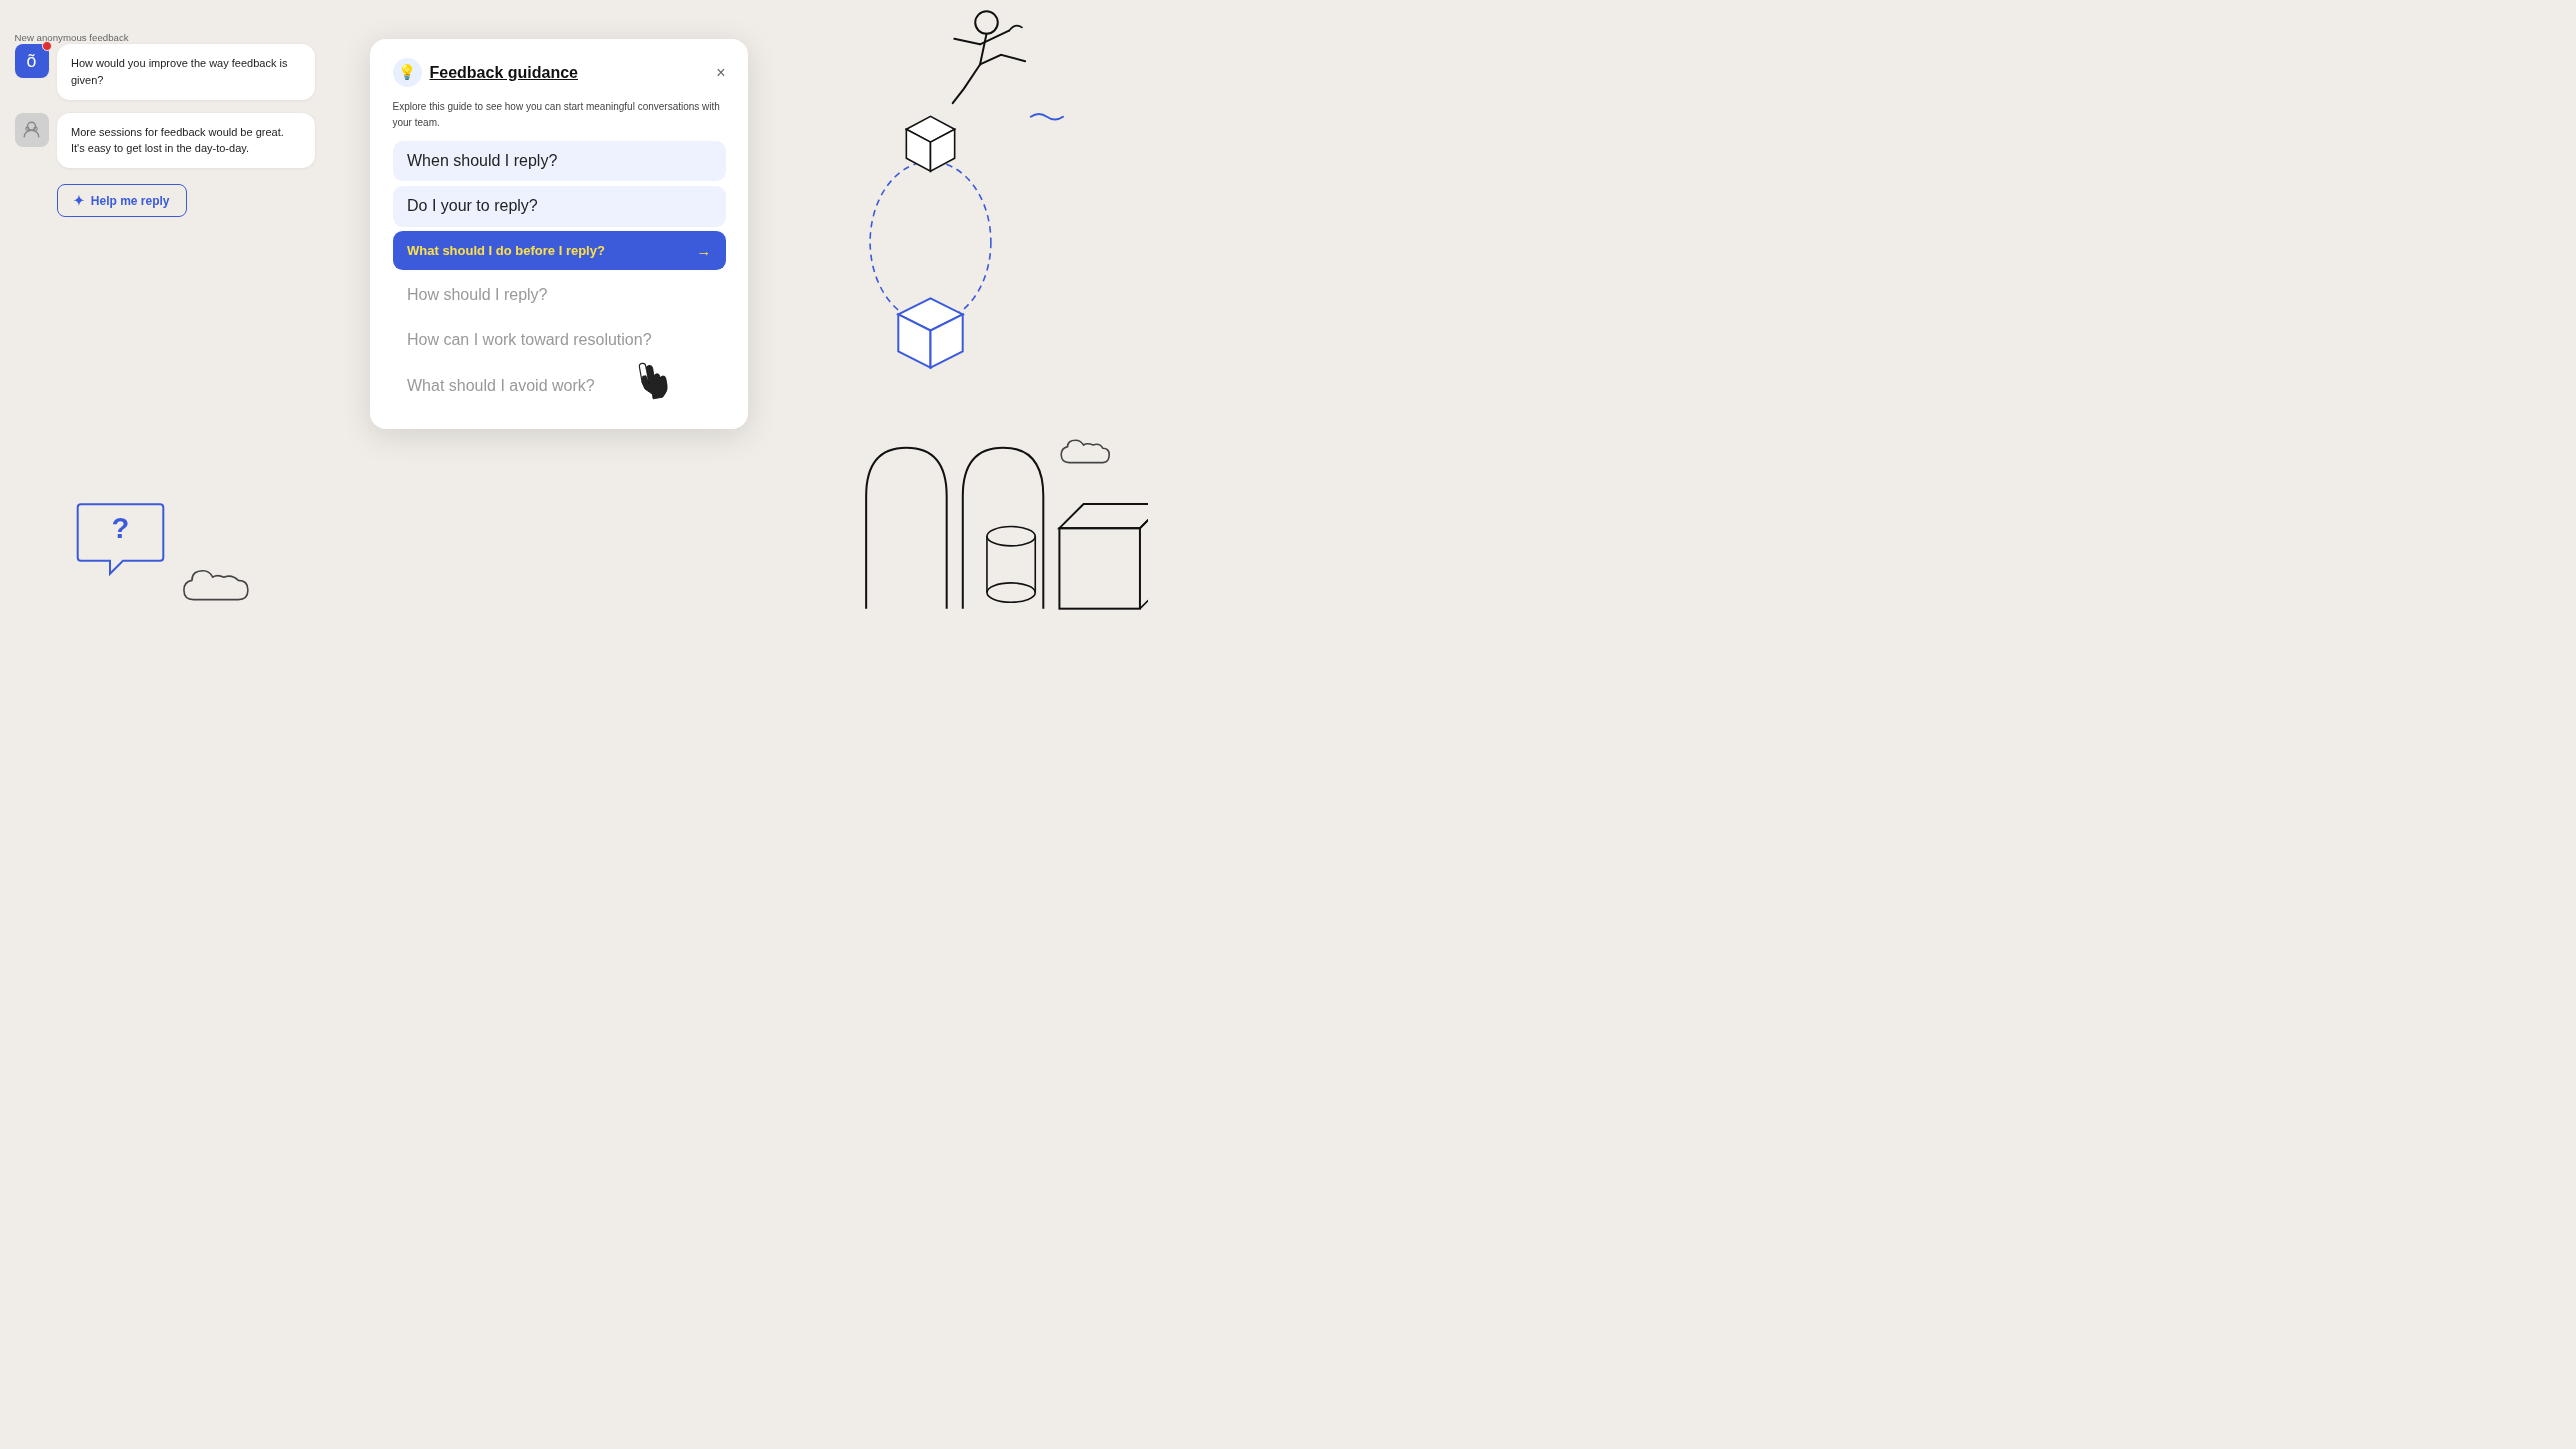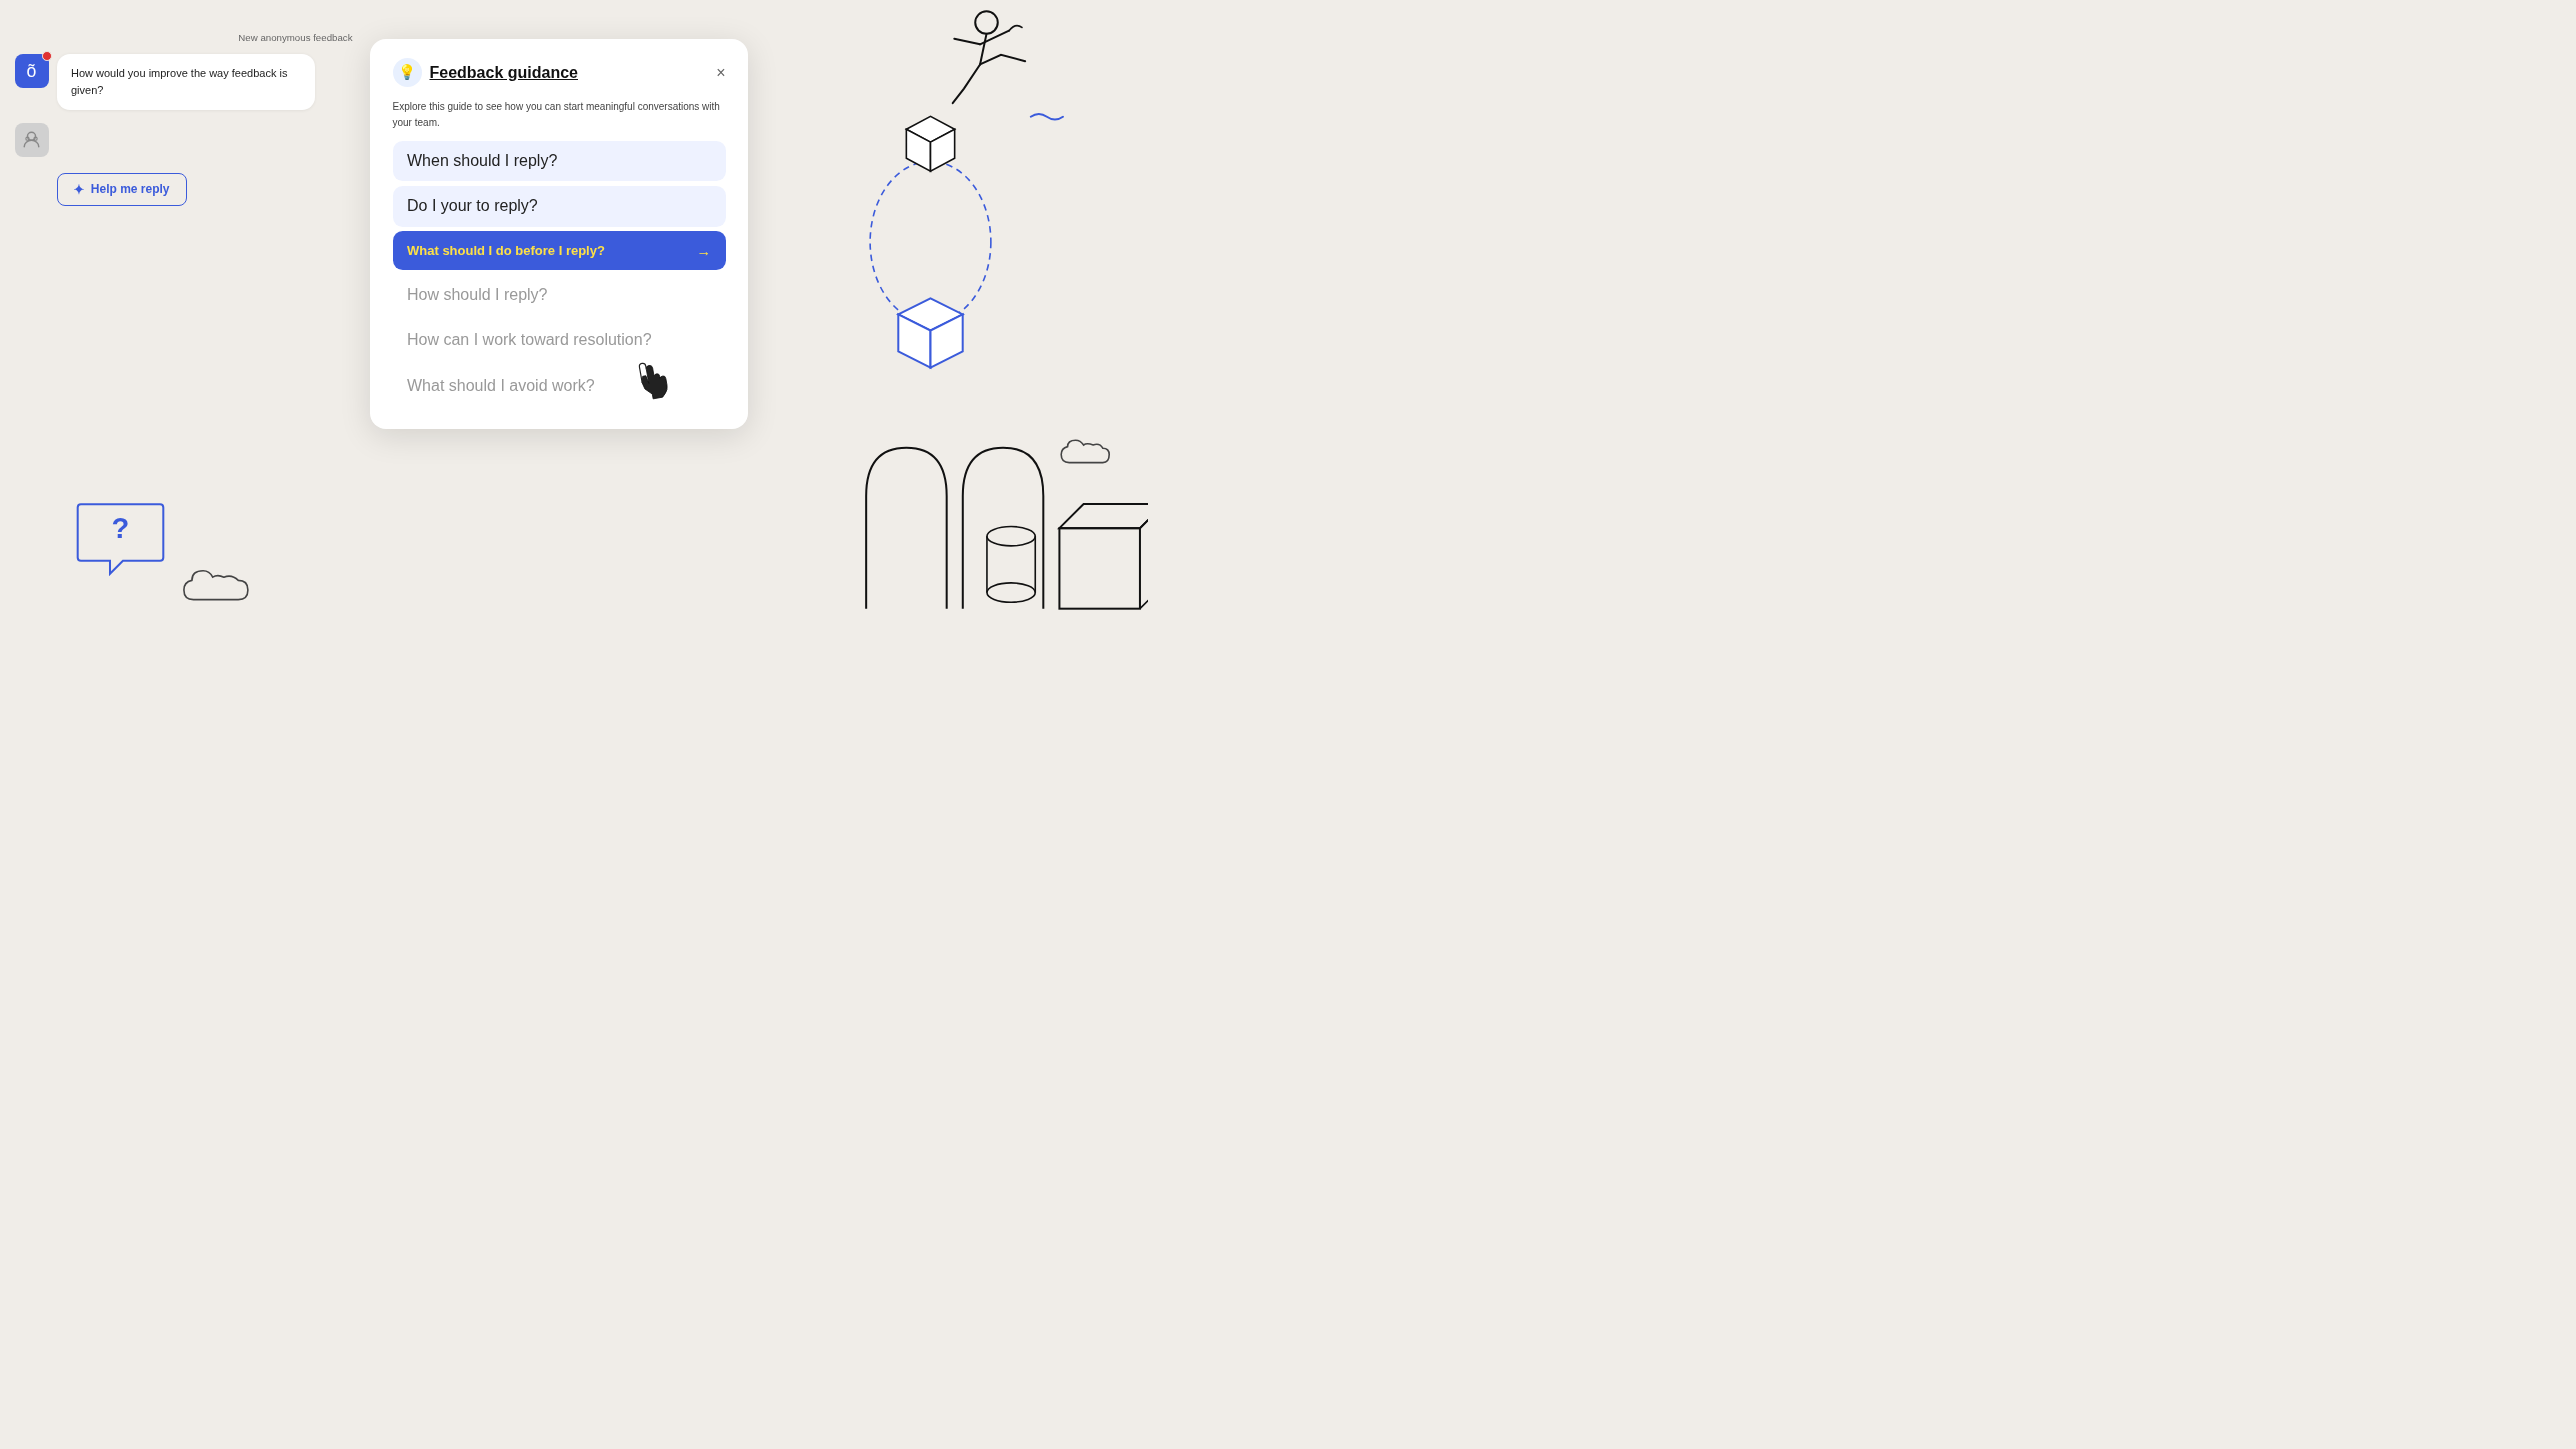--- a/index.html
+++ b/index.html
@@ -15,24 +15,24 @@
 
     
     .left-panel {
       position: absolute;
       left: 14.5px;
       top: 32px;
       width: 338px;
     }
 
     .anon-label {
-      text-align: right;
+      text-align: left;
       font-size: 9.7px;
       color: #666;
-      margin-bottom: 11px;
+      margin-bottom: 1px;
     }
 
     .chat-row {
       display: flex;
       align-items: flex-start;
       gap: 8px;
       margin-bottom: 13px;
     }
 
     .avatar {
@@ -270,20 +270,23 @@
   
   <div class="chat-row">
     <div class="avatar avatar-anon">
       <svg viewBox="0 0 26 26" fill="none" xmlns="http://www.w3.org/2000/svg">
         <circle cx="13" cy="9" r="5" stroke="#888" stroke-width="1.8" fill="none"></circle>
         <path d="M4 22c0-4.4 4-8 9-8s9 3.6 9 8" stroke="#888" stroke-width="1.8" fill="none" stroke-linecap="round"></path>
         <circle cx="8" cy="12" r="2" stroke="#888" stroke-width="1.4" fill="none"></circle>
         <circle cx="18" cy="12" r="2" stroke="#888" stroke-width="1.4" fill="none"></circle>
       </svg>
     </div>
+    <div class="bubble">
+      <span>More sessions for feedback would be great. It's easy to get lost in the day-to-day.</span>
+    </div>
   </div>
 
   
   <button class="help-btn">
     <span class="help-btn-icon">✦</span>
     <span>Help me reply</span>
   </button>
 </div>
 
 <div class="qmark-bubble">

